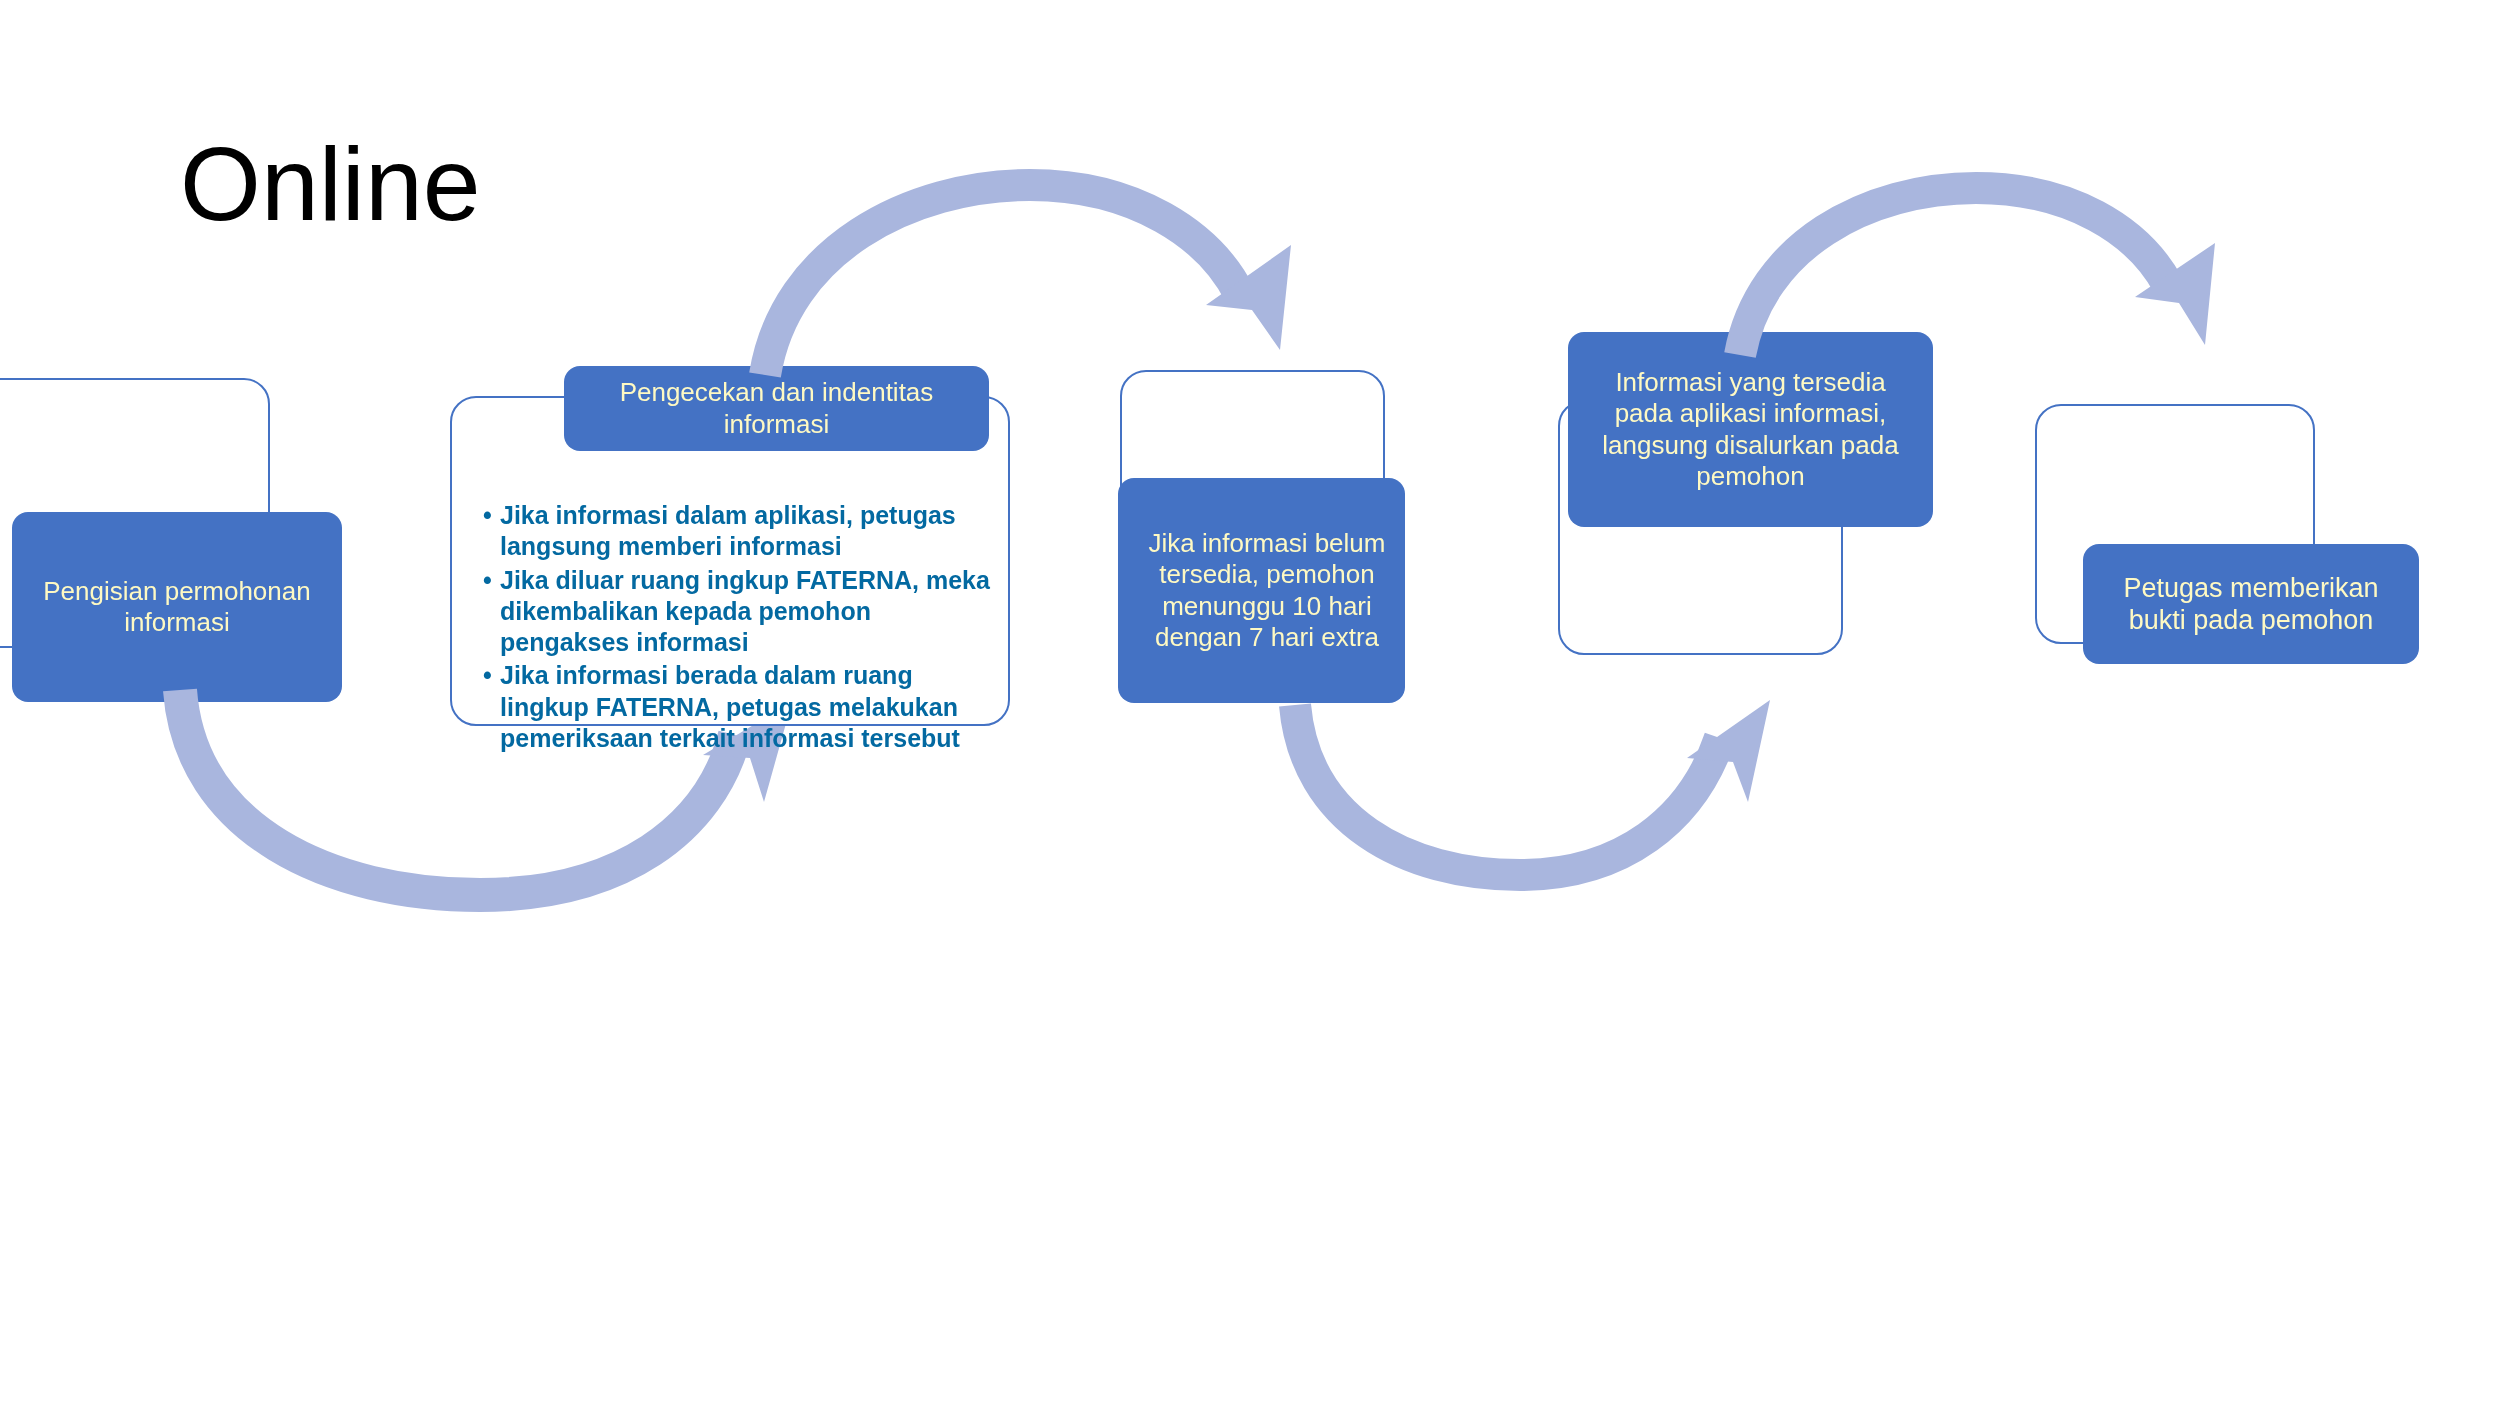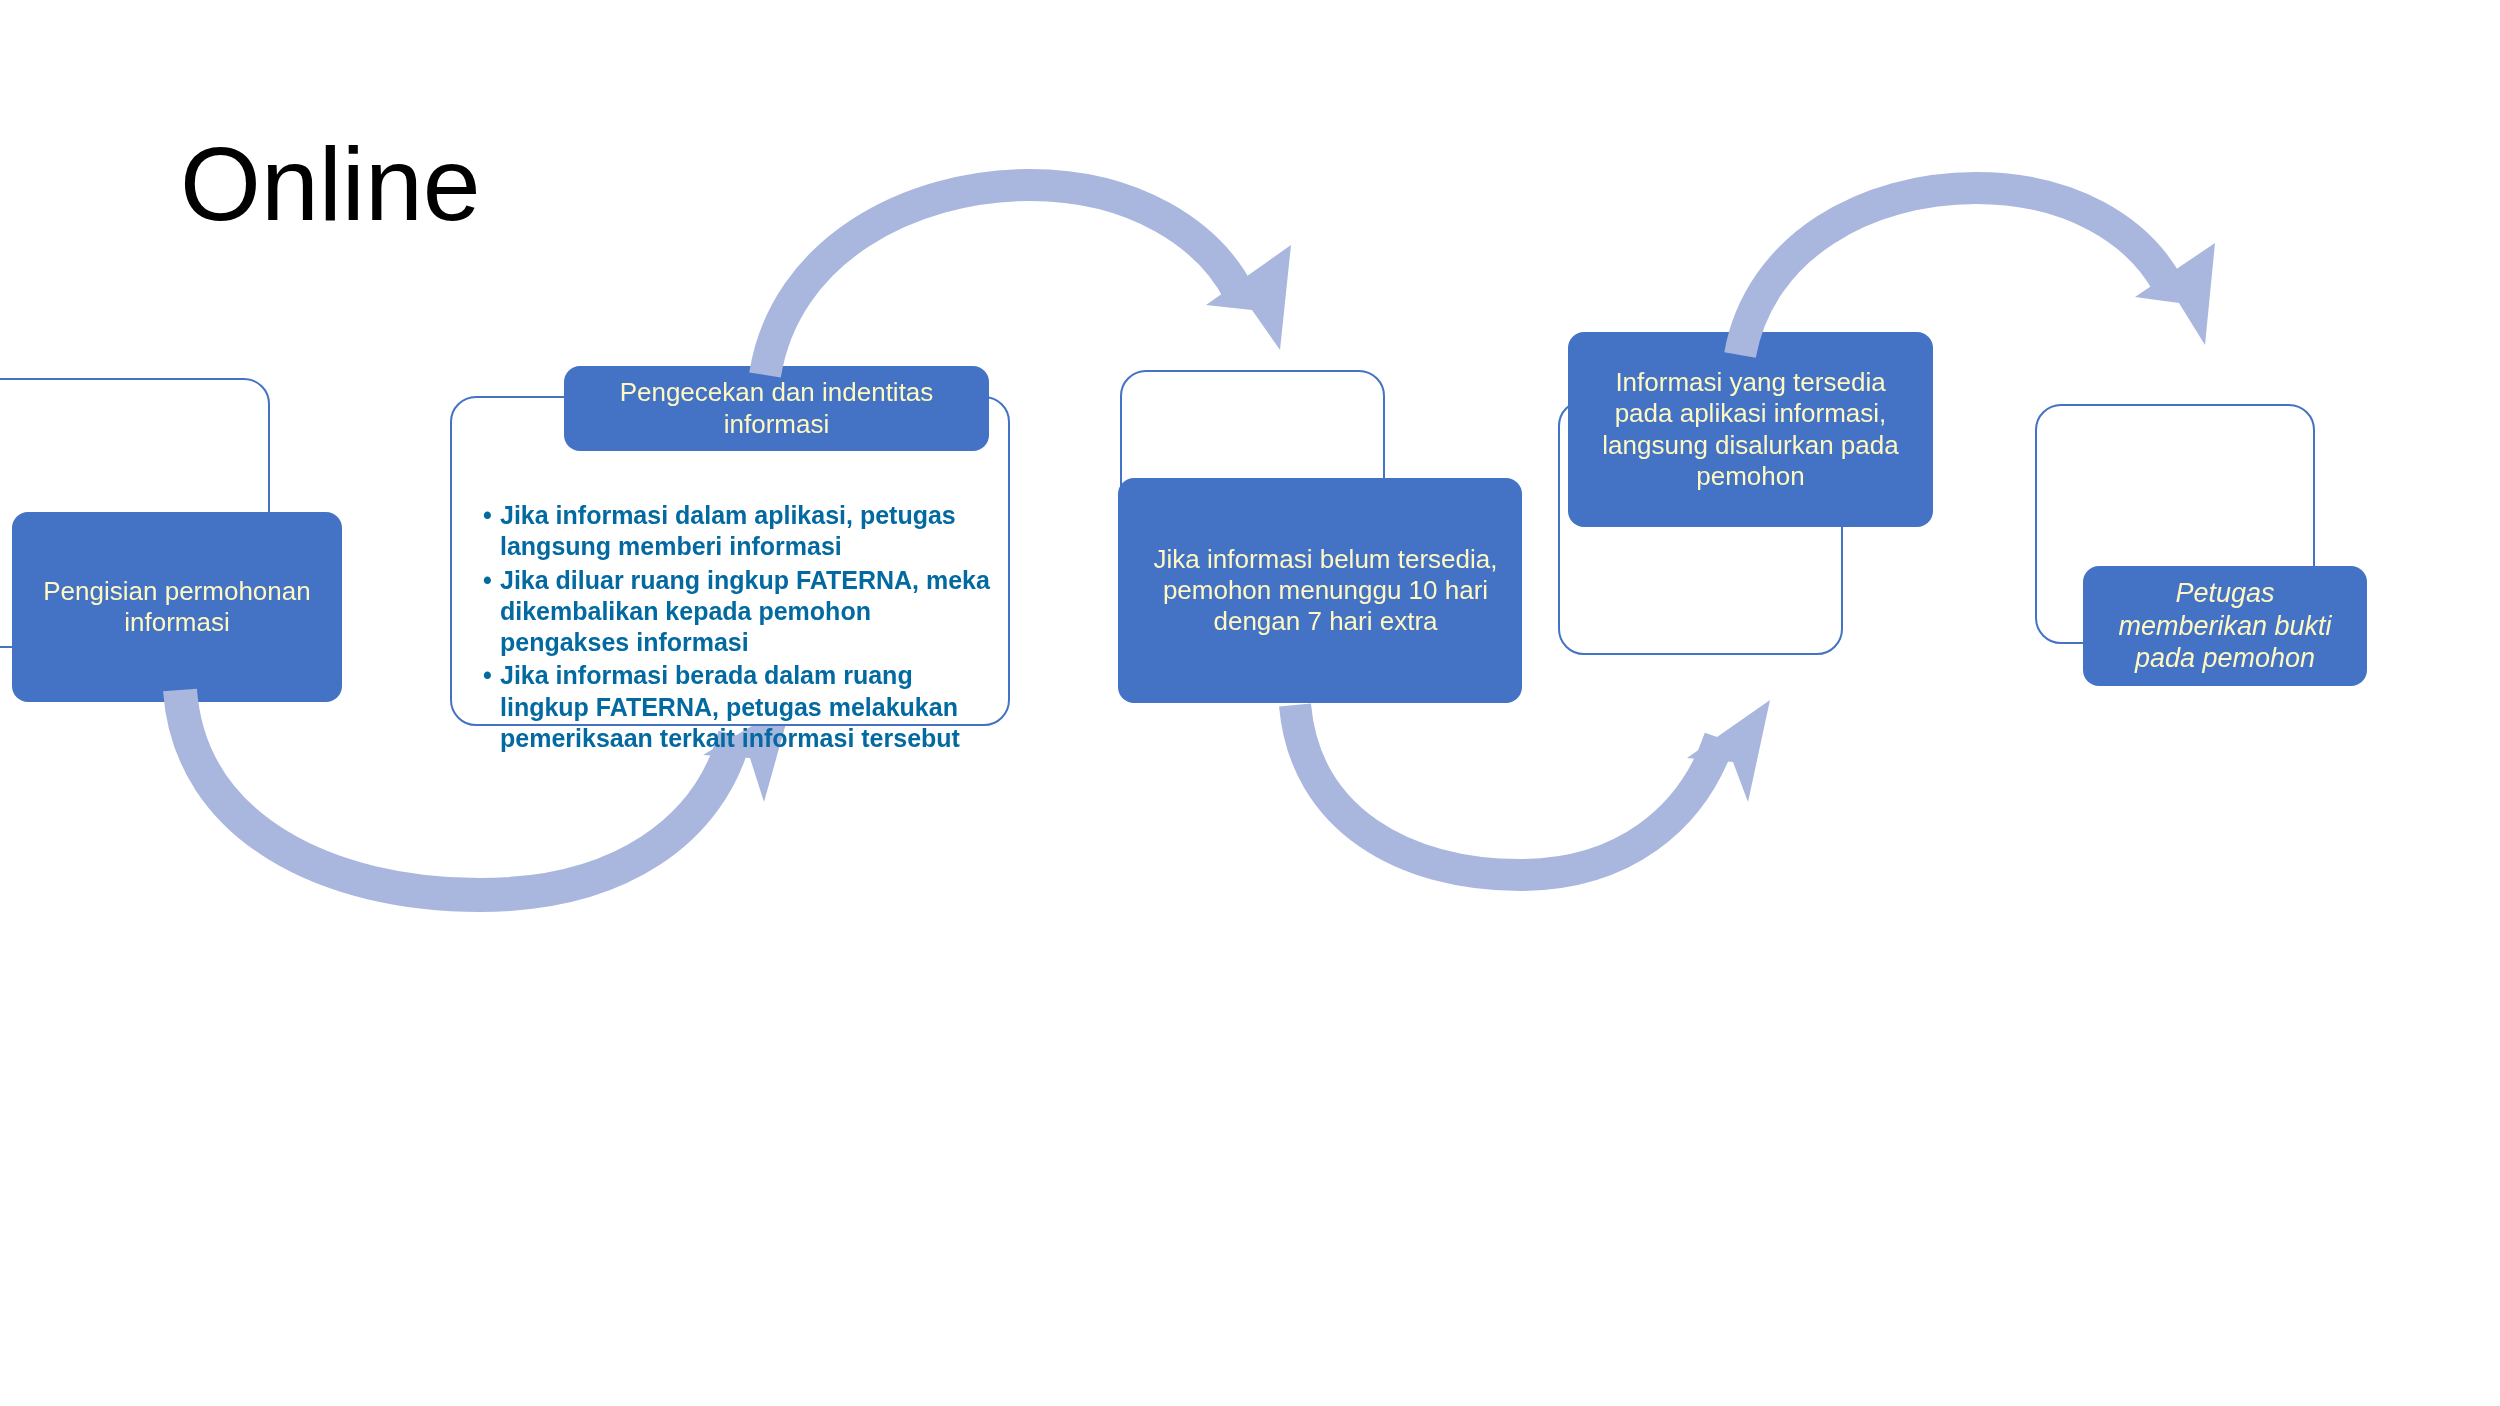--- a/index.html
+++ b/index.html
@@ -134,21 +134,21 @@
       <path id="a2path" d="M 25 215
                            C 45 90, 170 25, 290 25
                            C 395 25, 470 75, 500 135"></path>
     </defs>
     <use href="#a2path" fill="none" stroke="#A9B6DE" stroke-width="32" stroke-linecap="butt"></use>
     <polygon points="466,145 551,85 540,190 512,150" fill="#A9B6DE"></polygon>
   </svg>
 
   <div class="outline-card" style="left:1120px; top:370px; width:265px; height:280px;"></div>
 
-  <div class="blue-chip" style="left:1118px; top:478px; width:404px; height:225px; font-size:26px;padding-left:29px;">
+  <div class="blue-chip" style="left:1118px; top:478px; width:287px; height:225px; font-size:26px;padding-left:29px;">
     <span class="chip-text">Jika informasi belum tersedia, pemohon menunggu 10 hari dengan 7 hari extra</span>
   </div>
 
   <svg class="arrow-svg" style="left:1270px; top:690px; width:500px; height:220px;" viewBox="0 0 500 220" xmlns="http://www.w3.org/2000/svg">
     <defs>
       <path id="a3path" d="M 25 15
                            C 35 130, 135 185, 250 185
                            C 352 185, 422 130, 450 48"></path>
     </defs>
     <use href="#a3path" fill="none" stroke="#A9B6DE" stroke-width="32" stroke-linecap="butt"></use>
@@ -166,17 +166,17 @@
       <path id="a4path" d="M 22 190
                            C 42 80, 150 23, 258 23
                            C 352 23, 420 65, 450 120"></path>
     </defs>
     <use href="#a4path" fill="none" stroke="#A9B6DE" stroke-width="32" stroke-linecap="butt"></use>
     <polygon points="417,132 497,78 487,180 461,138" fill="#A9B6DE"></polygon>
   </svg>
 
   <div class="outline-card" style="left:2035px; top:404px; width:280px; height:240px;"></div>
 
-  <div class="blue-chip" style="left:2083px; top:566px; width:284px; height:120px; font-size:27px;font-style:italic;">
+  <div class="blue-chip" style="left:2083px; top:544px; width:336px; height:120px; font-size:27px;">
     <span class="chip-text">Petugas memberikan bukti pada pemohon</span>
   </div>
 
 </div>
 
 </body></html>

